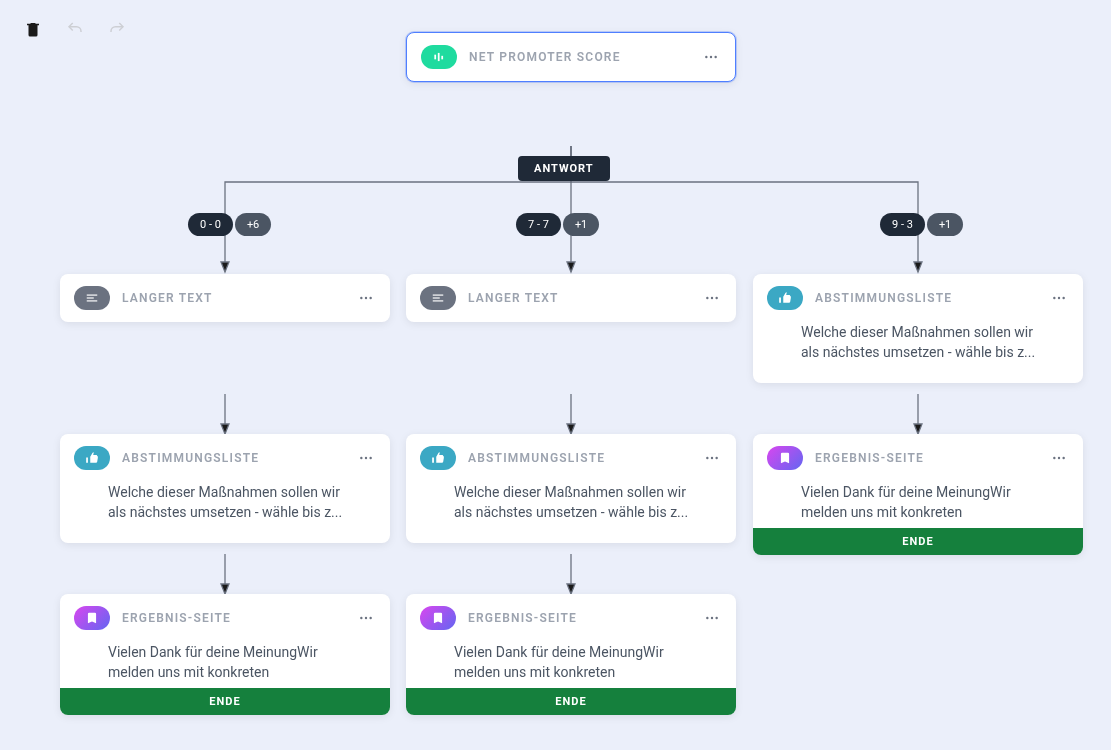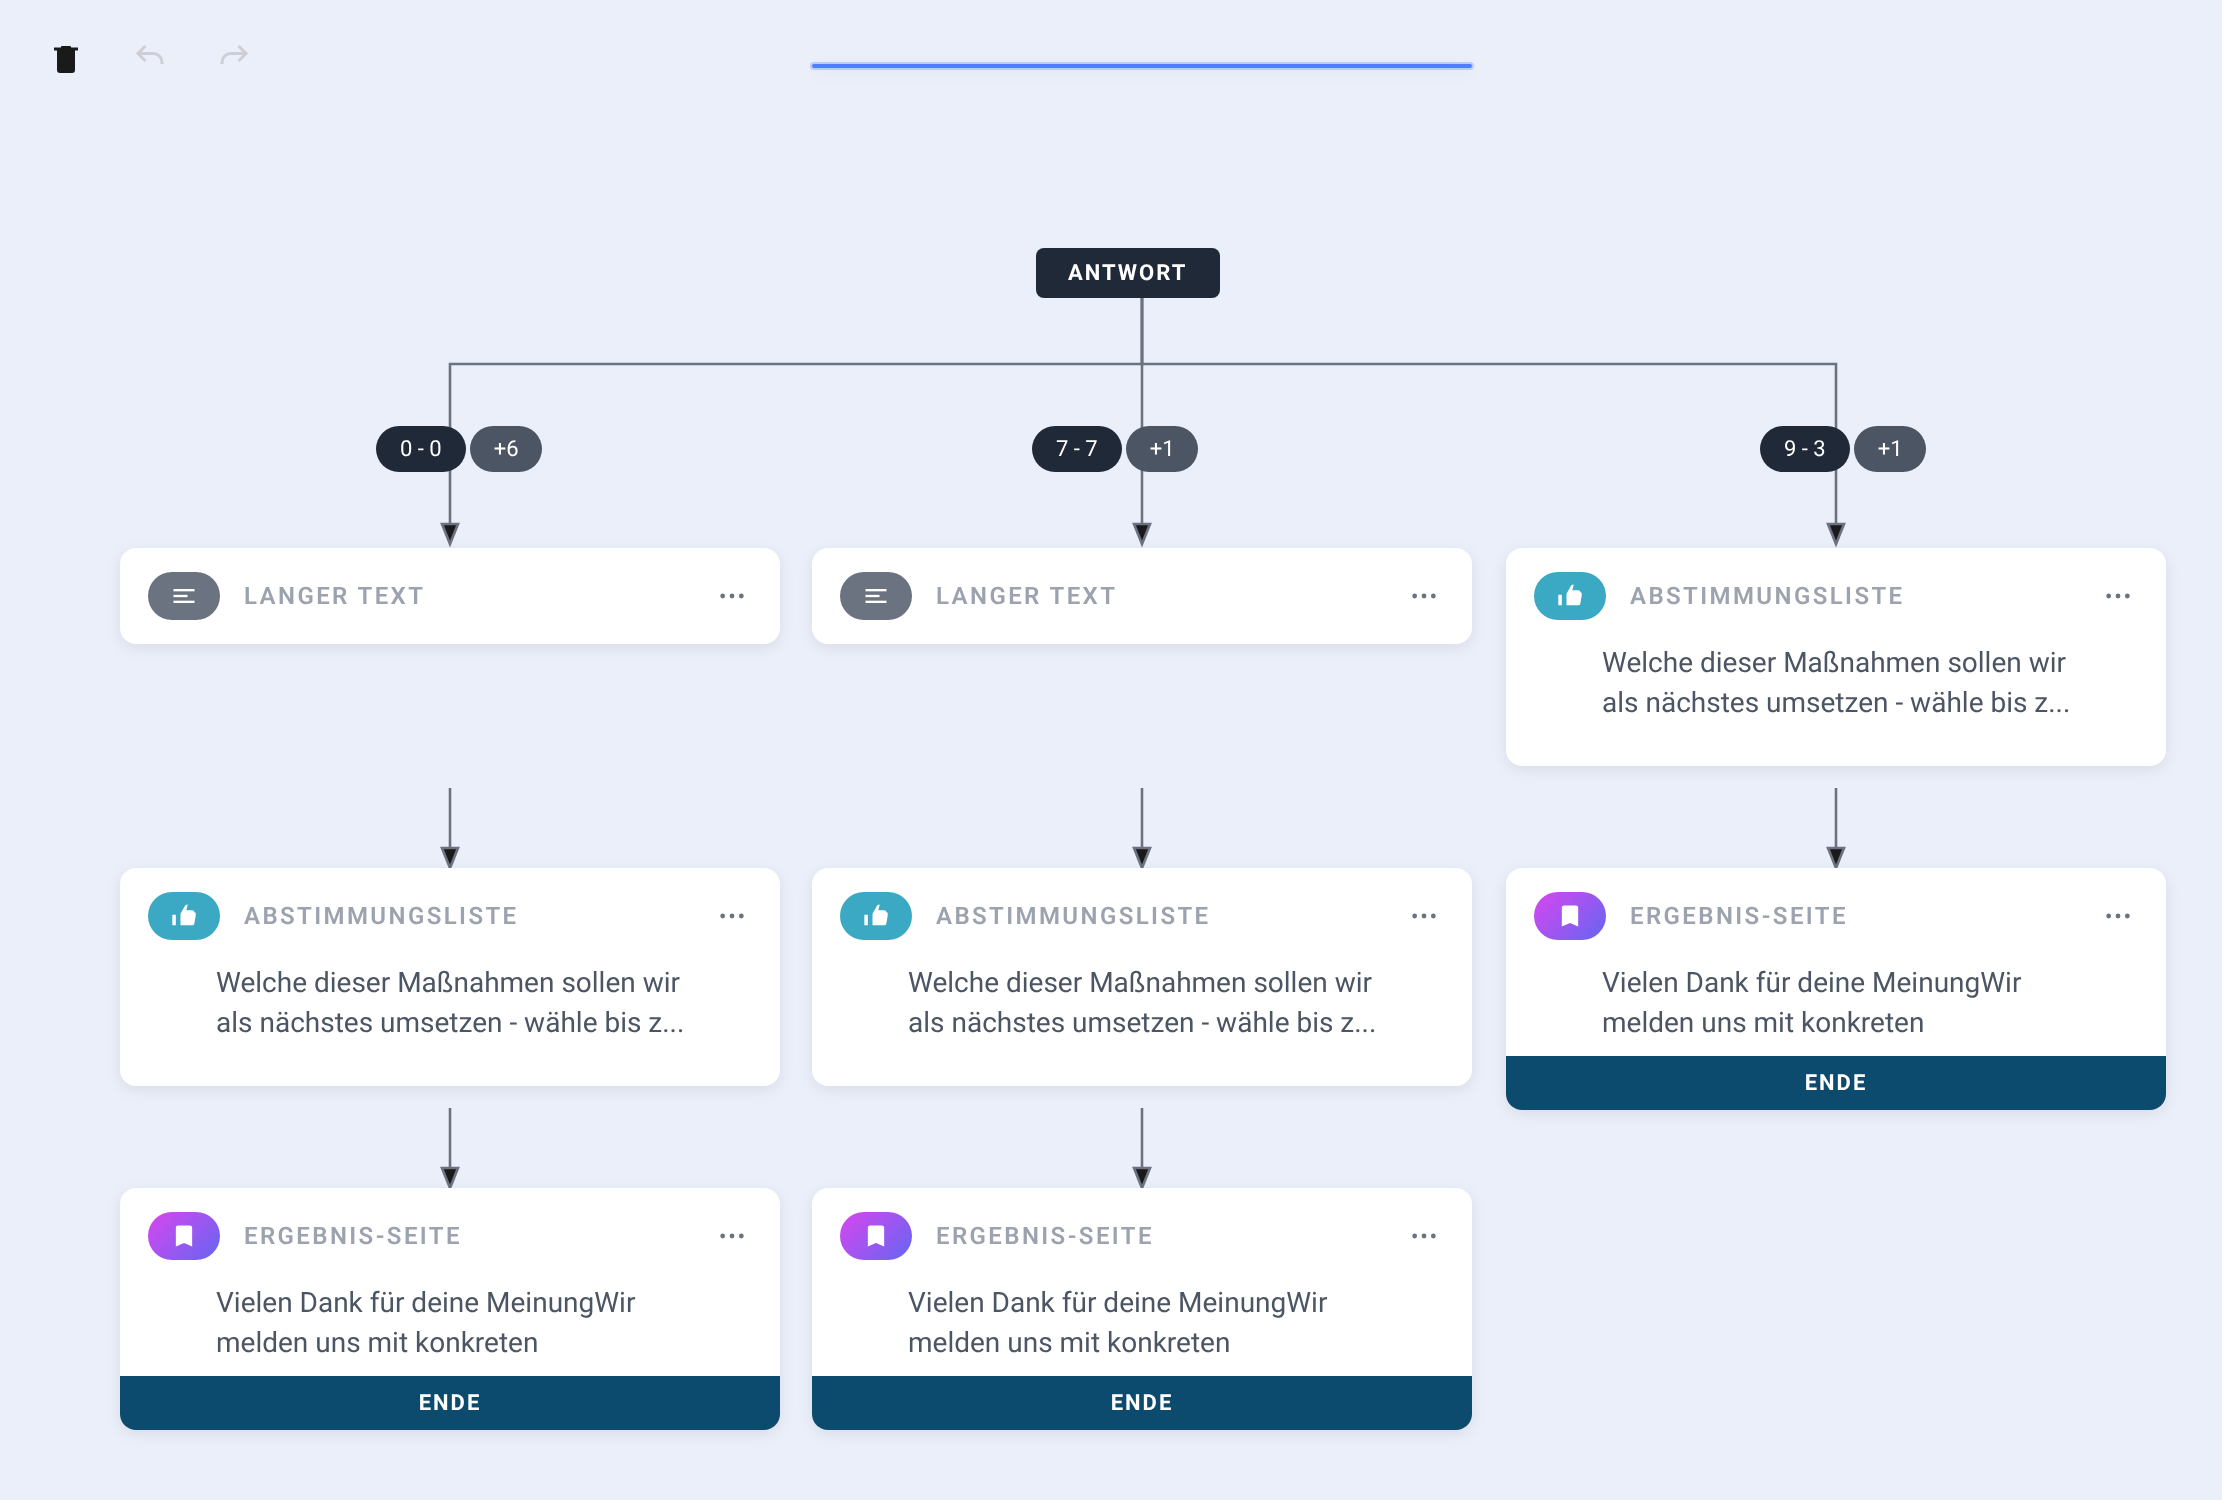--- a/index.html
+++ b/index.html
@@ -13,22 +13,22 @@
 .card-header { display: flex; align-items: center; padding: 12px 14px; gap: 12px; }
 .type-icon { width: 36px; height: 24px; border-radius: 12px; display: flex; align-items: center; justify-content: center; flex-shrink: 0; }
 .type-icon svg { width: 14px; height: 14px; color: #fff; }
 .type-icon.nps { background: #1fdb9f; }
 .type-icon.text { background: #6b7280; }
 .type-icon.vote { background: #3ba8c4; }
 .type-icon.result { background: linear-gradient(135deg, #d946ef 0%, #6366f1 100%); }
 .type-label { font-size: 12px; font-weight: 600; letter-spacing: 1.2px; color: #9ca3af; flex: 1; text-transform: uppercase; }
 .card-menu { width: 20px; height: 20px; display: flex; align-items: center; justify-content: center; cursor: pointer; color: #6b7280; }
 .card-body { padding: 0 32px 20px 48px; font-size: 14px; color: #4b5563; line-height: 1.45; }
-.answer-badge { position: absolute; background: #1f2937; color: #fff; font-size: 11px; font-weight: 700; letter-spacing: 1px; padding: 6px 16px; border-radius: 4px; }
-.ende-bar { position: absolute; bottom: 0; left: 0; right: 0; background: #0c4a6e; color: #fff; text-align: center; font-size: 11px; font-weight: 700; letter-spacing: 1px; padding: 7px 0; }
+.answer-badge { position: absolute; background: #1f2937; color: #fff; font-size: 11px; font-weight: 700; letter-spacing: 1px; padding: 6px 16px; border-radius: 4px; margin-top: 32px; }
+.ende-bar { position: absolute; bottom: 0; left: 0; right: 0; background: #15803d; color: #fff; text-align: center; font-size: 11px; font-weight: 700; letter-spacing: 1px; padding: 7px 0; }
 .pill-group { position: absolute; display: flex; gap: 2px; }
 .pill { background: #1f2937; color: #fff; font-size: 11px; font-weight: 400; padding: 5px 12px; border-radius: 12px; }
 .pill.plus { background: #4b5563; }
 .connector { position: absolute; stroke: #6b7280; stroke-width: 1.3; fill: none; }
 .arrowhead { fill: #1a1a1a; }
 </style>
 </head>
 <body>
 
 <div class="toolbar">
@@ -72,20 +72,37 @@
   <polygon class="arrowhead" points="567,424 575,424 571,434"></polygon>
 
   <path d="M571 554 L571 592"></path>
   <polygon class="arrowhead" points="567,584 575,584 571,594"></polygon>
 
   <path d="M918 394 L918 432"></path>
   <polygon class="arrowhead" points="914,424 922,424 918,434"></polygon>
 </svg>
 
 <div class="card root" style="left:406px;top:32px;width:330px">
+  <div class="card-header">
+    <span class="type-icon nps">
+          <svg viewBox="0 0 24 24" fill="currentColor">
+            <rect x="4" y="8" width="3" height="8"></rect>
+            <rect x="10" y="5" width="3" height="14"></rect>
+            <rect x="16" y="10" width="3" height="6"></rect>
+          </svg>
+        </span>
+    <span class="type-label">NET PROMOTER SCORE</span>
+    <span class="card-menu">
+          <svg viewBox="0 0 24 24" fill="currentColor" width="16" height="16">
+            <circle cx="5" cy="12" r="1.8"></circle>
+            <circle cx="12" cy="12" r="1.8"></circle>
+            <circle cx="19" cy="12" r="1.8"></circle>
+          </svg>
+        </span>
+  </div>
 </div>
 <div class="answer-badge" style="left:518px;top:124px">ANTWORT</div>
 
 <div class="pill-group" style="left:188px;top:213px">
   <span class="pill">0 - 0</span>
   <span class="pill plus">+6</span>
 </div>
 <div class="pill-group" style="left:516px;top:213px">
   <span class="pill">7 - 7</span>
   <span class="pill plus">+1</span>

